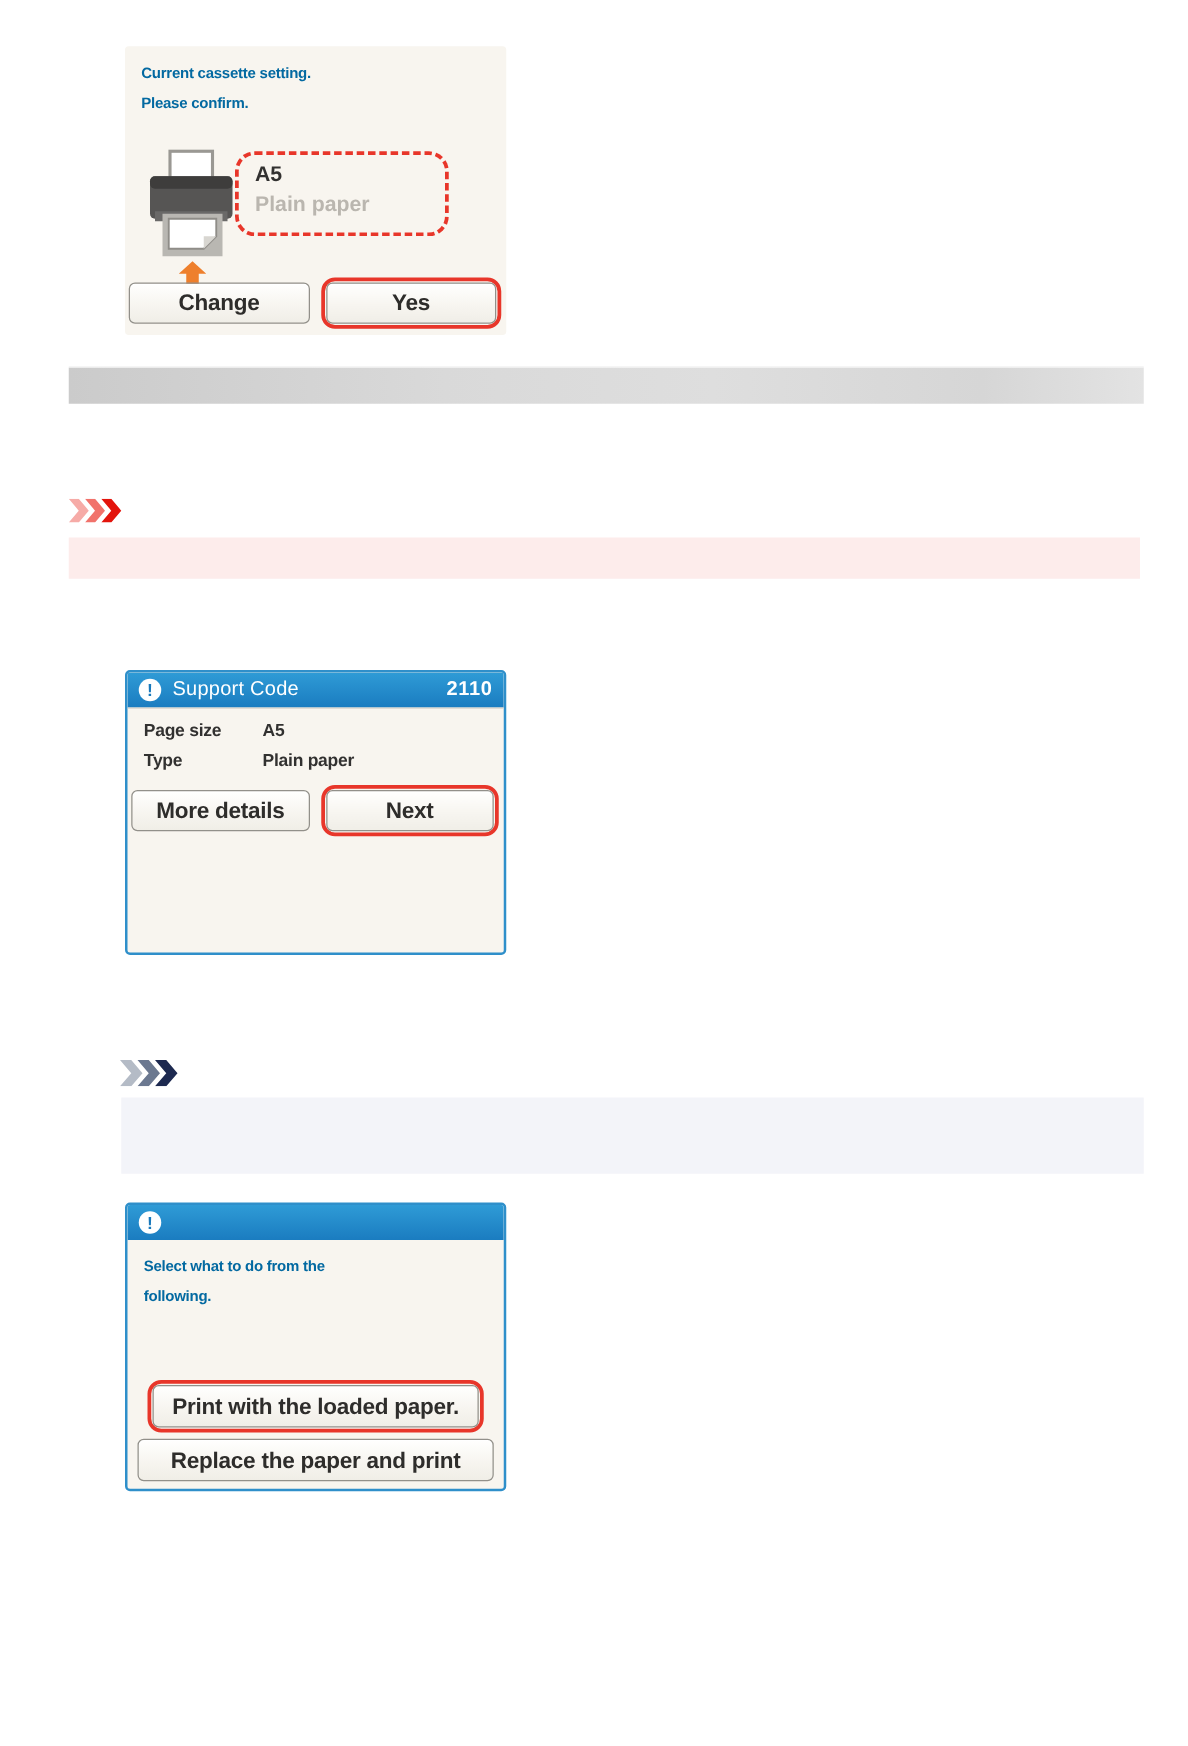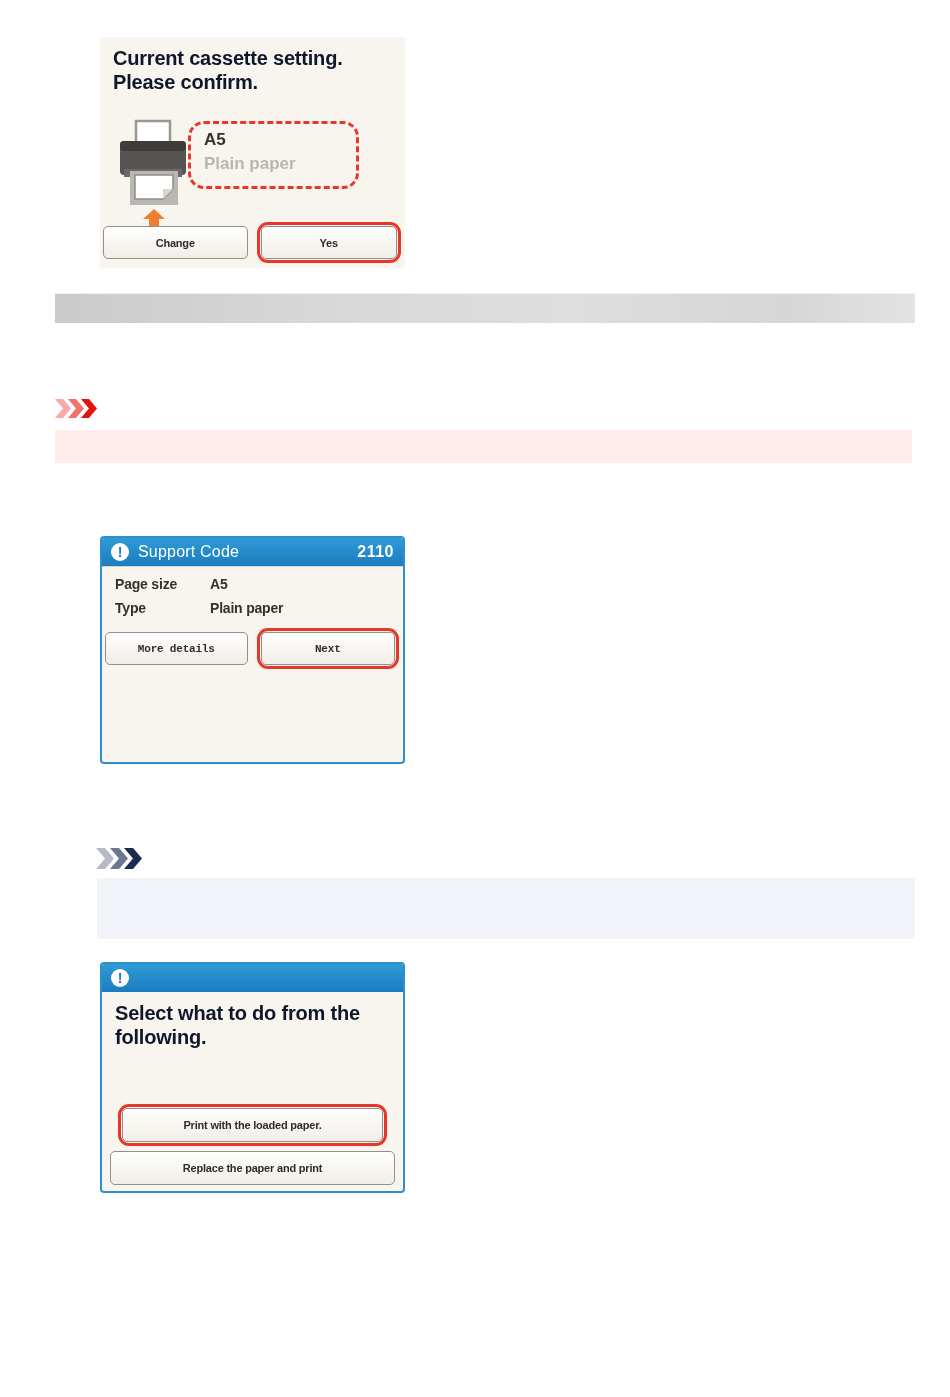--- a/index.html
+++ b/index.html
@@ -36,29 +36,29 @@
   .titlebar .t-title{
     color:#ffffff;font-weight:normal;font-size:16px;margin-left:9px;
     letter-spacing:.2px;
   }
   .titlebar .t-code{
     color:#ffffff;font-weight:bold;font-size:16px;margin-left:auto;
     letter-spacing:.5px;
   }
   .lcd-msg{
     padding:9px 13px 0;
-    font-size:20px;font-weight:bold;line-height:24px;
-    letter-spacing:-0.2px;color:#0f172a;
+    font-size:12px;font-weight:bold;line-height:24px;
+    letter-spacing:-0.2px;color:#0369a1;
   }
   .btn{
     background:linear-gradient(180deg,#fffffe 0%,#f7f5f0 55%,#f0eee7 100%);
     border:1.5px solid #92908a;
     border-radius:5px;
     box-shadow:inset 0 1px 0 #ffffff;
-    font-weight:bold;font-size:11px;color:#2e2d2b;
+    font-weight:bold;font-size:18px;color:#2e2d2b;
     display:flex;align-items:center;justify-content:center;
     box-sizing:border-box;cursor:pointer;
     letter-spacing:-0.2px;
   }
   .ring{
     border:3px solid #e8362a;
     border-radius:11px;
     padding:1px;
     box-sizing:border-box;
     display:flex;
@@ -90,21 +90,21 @@
     border-top:1px solid #d9d5cd;
     padding:5px 13px 7px;
     font-size:14px;font-weight:bold;letter-spacing:-0.2px;color:#323130;
   }
   .s2-details .row{display:flex;line-height:24px;}
   .s2-details .lbl{width:95px;flex:0 0 95px;}
   .s2-buttons{
     display:flex;gap:9px;align-items:center;
     padding:1px 4px 5px 3px;
   }
-  .s2-buttons .cell{flex:1;display:flex;font-family:Liberation Mono, monospace;}
+  .s2-buttons .cell{flex:1;display:flex;}
   #screen2 .btn{height:33px;flex:1;}
   #screen2 .ring{flex:1;}
 
   
   #screen3{left:100px;top:962px;width:305px;height:231px;}
   #screen3 .lcd-msg{flex:1;}
   .s3-options{
     display:flex;flex-direction:column;gap:5px;
     padding:0 2px 6px;
   }

